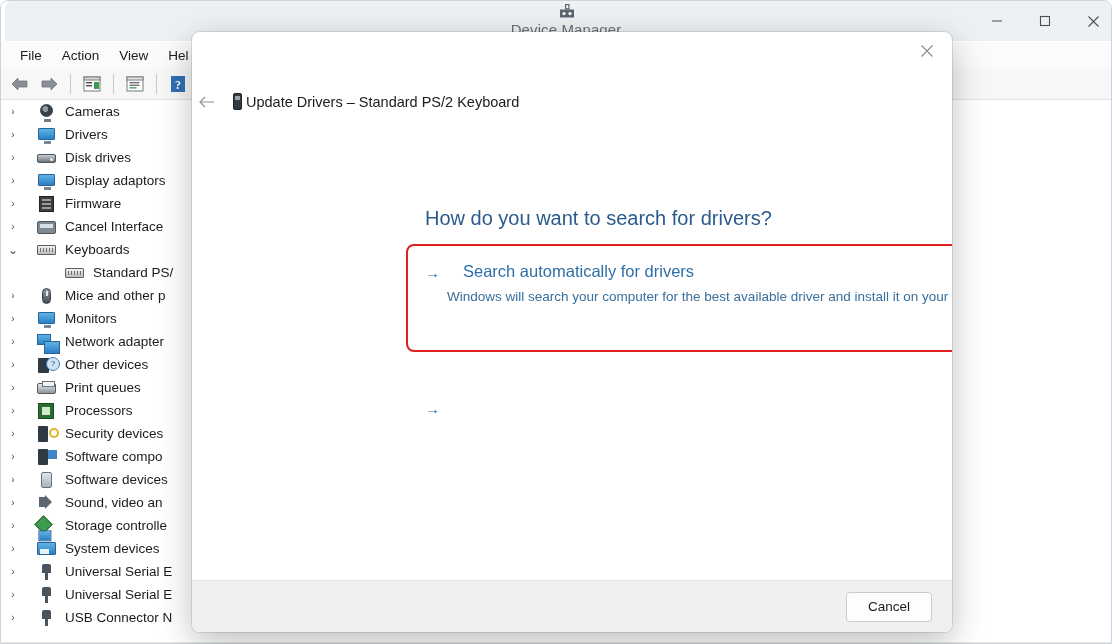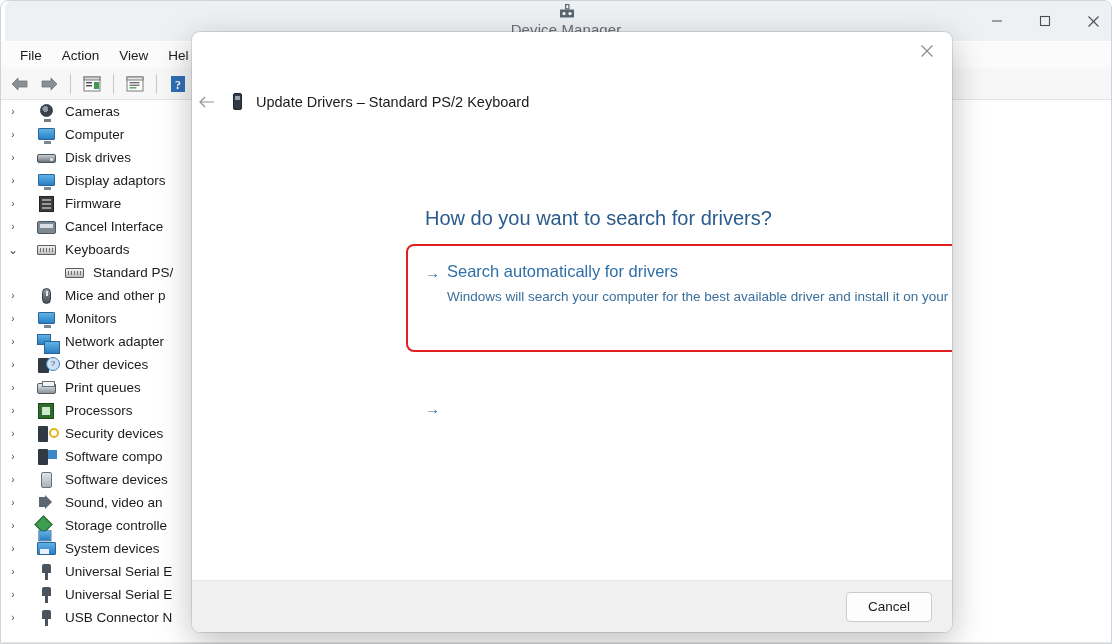--- a/index.html
+++ b/index.html
@@ -148,21 +148,21 @@
   }
   #dlg-back {
     width:30px; height:30px; margin-left:0px; margin-right:6px;
     display:flex; align-items:center; justify-content:center; color:#8c9196;
     font-size:17px;
   }
   #dlg-head .dev-ico { width:18px; height:20px; position:relative; }
   .devsm{position:absolute;left:5px;top:1px;width:9px;height:17px;background:#2f3a44;border-radius:2px;border:1px solid #1f262c;}
   .devsm:after{content:"";position:absolute;left:1px;top:2px;right:1px;height:4px;background:#98a3ad;}
   #dlg-head .dlg-title {
-    margin-left:10px; font-size:14.5px; color:#1b1b1b;
+    font-size:14.5px; color:#1b1b1b;
   }
   #dlg-q {
     position:absolute; left:233px; top:148px;
     font-size:20px; color:#2b5a8c; font-weight:400;margin-top:27px;
   }
 
   .opt {
     position:absolute; left:233px; width:600px;
   }
   .opt .opt-row { display:flex; }
@@ -296,21 +296,21 @@
         <span class="ico">
           <span class="cam"></span>
         </span>
         <span class="lbl">Cameras</span>
       </div>
       <div class="trow">
         <span class="chev">›</span>
         <span class="ico">
           <span class="mon"></span>
         </span>
-        <span class="lbl">Computer</span>
+        <span class="lbl">Drivers</span>
       </div>
       <div class="trow">
         <span class="chev">›</span>
         <span class="ico">
           <span class="disk"></span>
         </span>
         <span class="lbl">Disk drives</span>
       </div>
       <div class="trow">
         <span class="chev">›</span>
@@ -475,21 +475,21 @@
         <span class="devsm"></span>
       </span>
     <span class="dlg-title">Update Drivers – Standard PS/2 Keyboard</span>
   </div>
 
   <div id="dlg-q" style="color: rgb(43, 90, 140);">How do you want to search for drivers?</div>
 
   <div class="opt" id="opt-auto">
     <div class="opt-row">
       <span class="arrow" style="color: rgb(47, 111, 168);">→</span>
-      <span class="opt-title" style="color: rgb(47, 111, 168);">Search automatically for drivers</span>
+      <span class="opt-title" style="color: rgb(47, 111, 168); margin-left: 16px;">Search automatically for drivers</span>
     </div>
     <div class="opt-sub">Windows will search your computer for the best available driver and install it on your device.</div>
   </div>
 
   <div class="opt" id="opt-browse">
     <div class="opt-row">
       <span class="arrow" style="color: rgb(47, 111, 168);">→</span>
     </div>
   </div>
 

